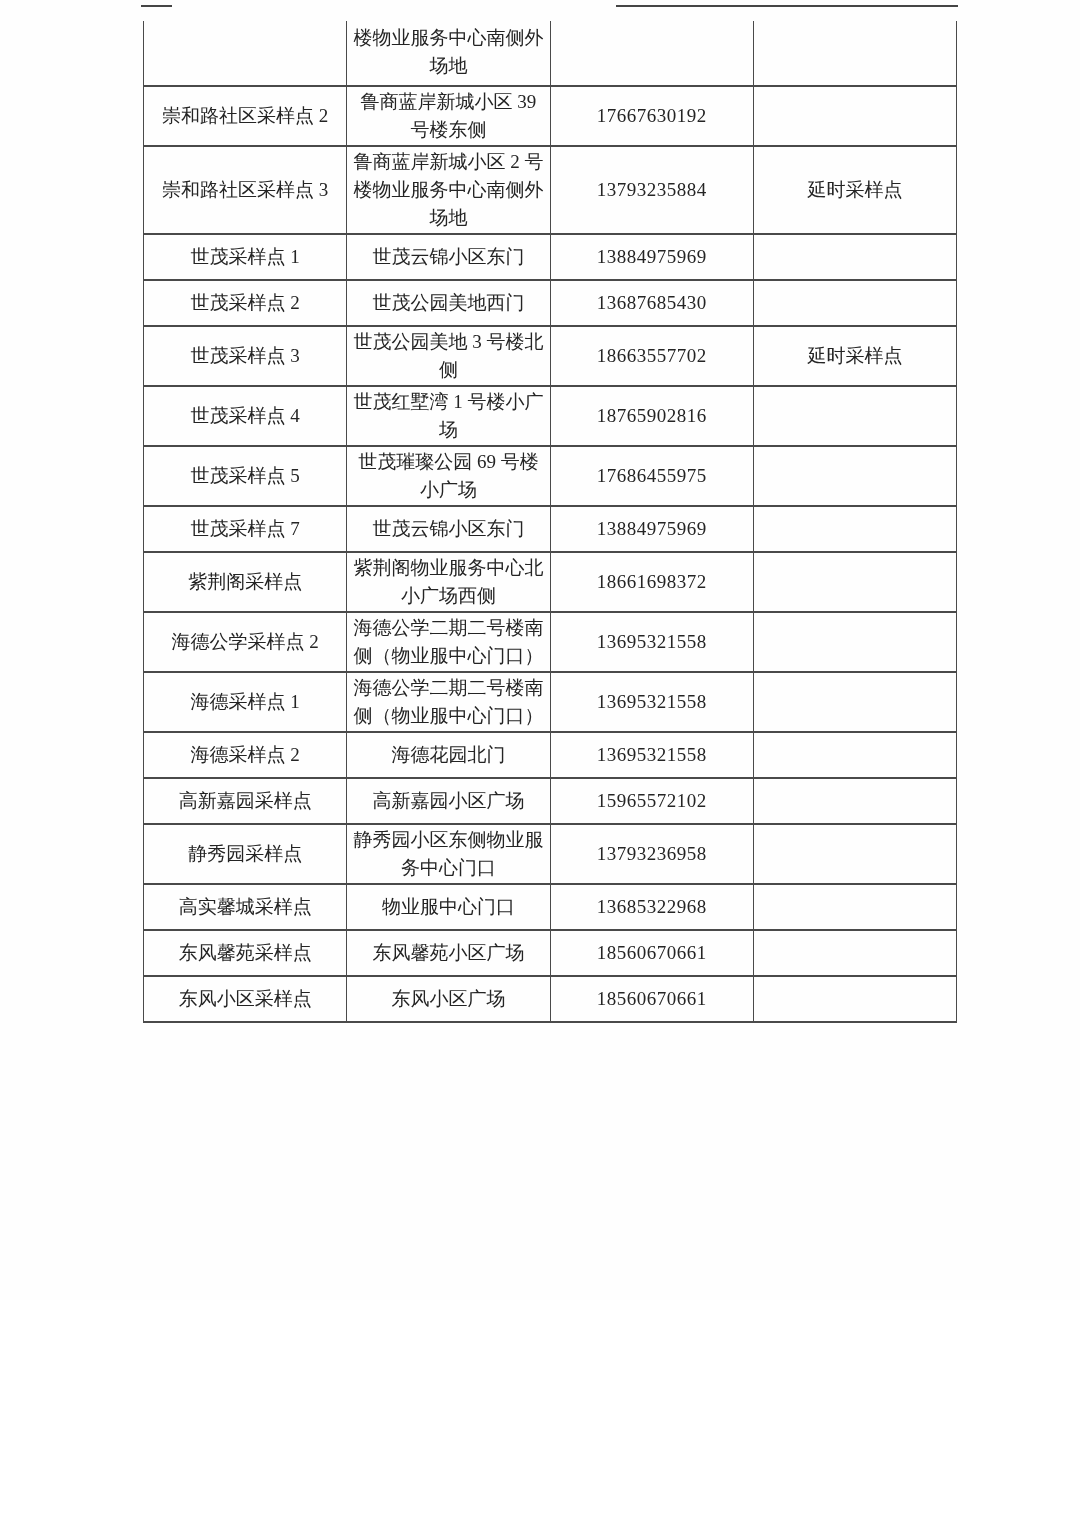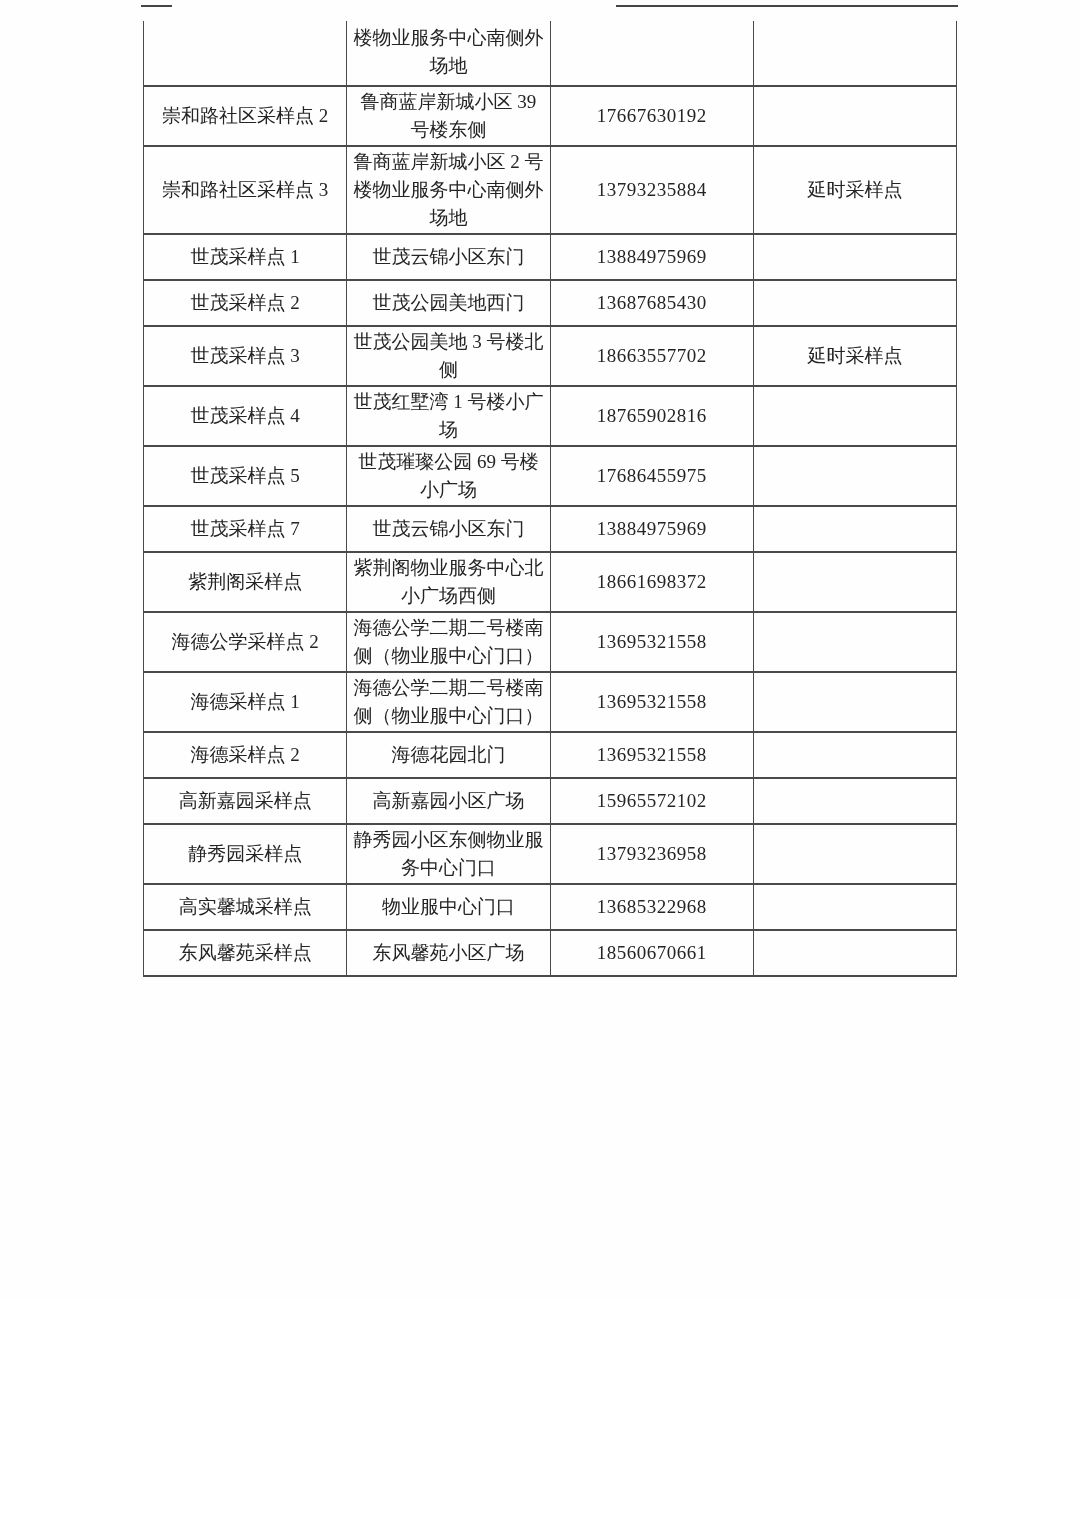--- a/index.html
+++ b/index.html
@@ -179,15 +179,21 @@
           <td class="cell-address">物业服中心门口</td>
           <td class="cell-phone">13685322968</td>
           <td class="cell-note"></td>
         </tr>
         <tr>
           <td class="cell-name">东风馨苑采样点</td>
           <td class="cell-address">东风馨苑小区广场</td>
           <td class="cell-phone">18560670661</td>
           <td class="cell-note"></td>
         </tr>
+        <tr>
+          <td class="cell-name">东风小区采样点</td>
+          <td class="cell-address">东风小区广场</td>
+          <td class="cell-phone">18560670661</td>
+          <td class="cell-note"></td>
+        </tr>
       </tbody>
   </table>
 </div>
 
 </body></html>

